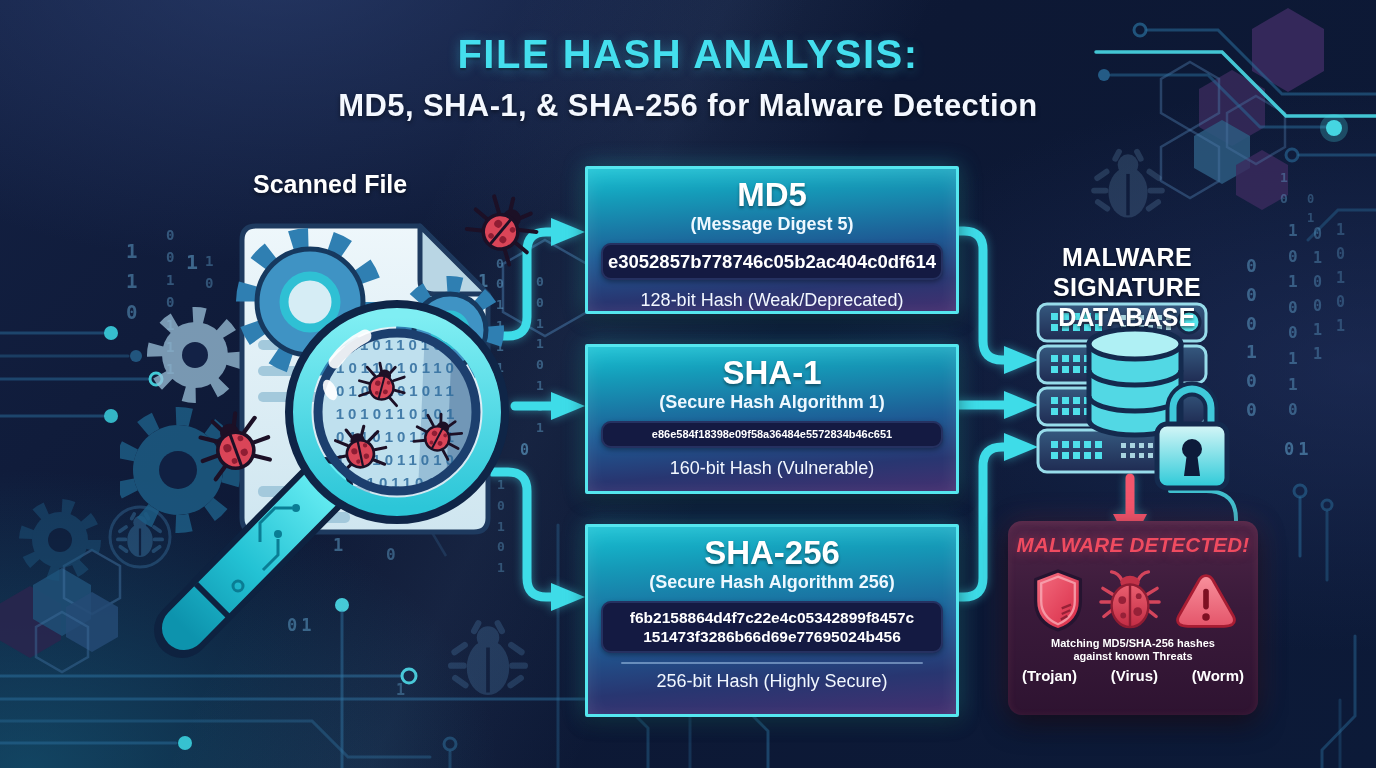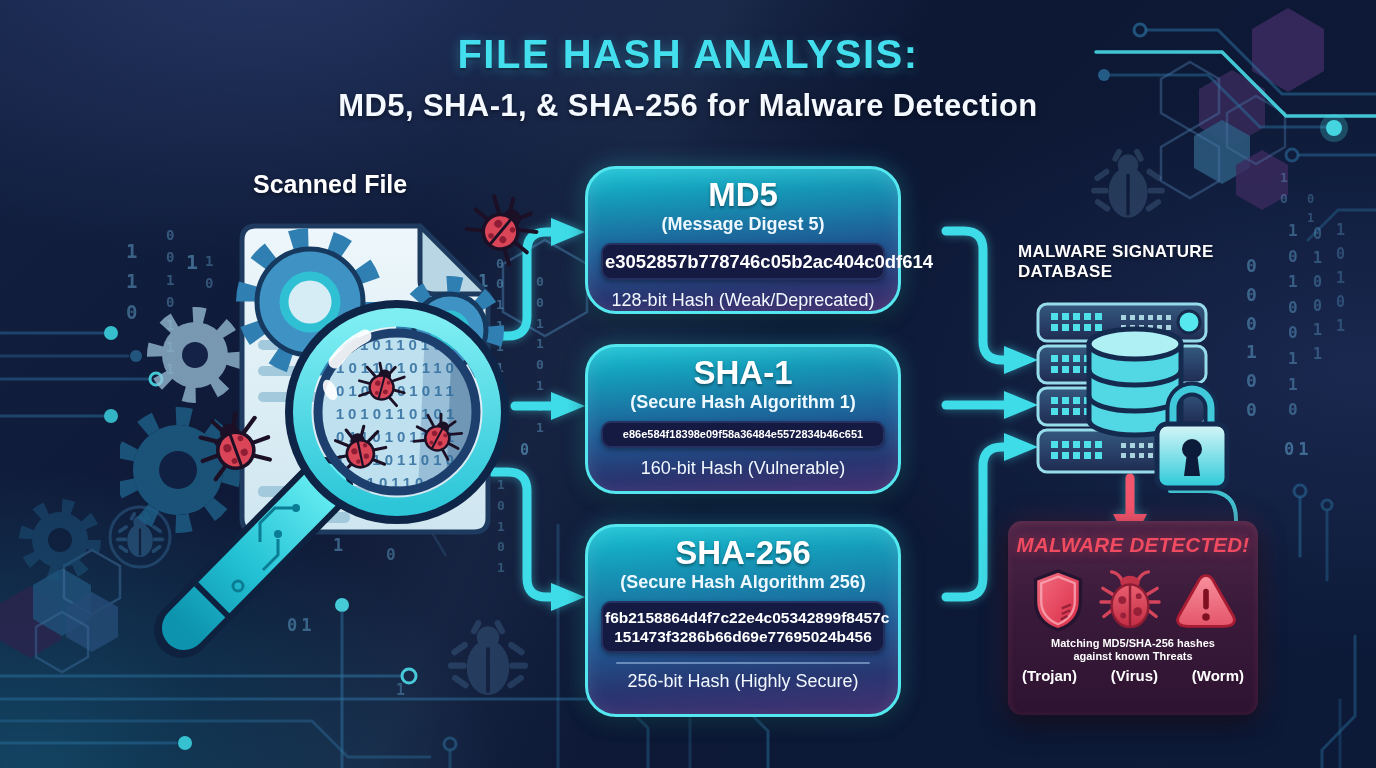--- a/index.html
+++ b/index.html
@@ -27,40 +27,40 @@
 
   .page-title{position:absolute;left:0;right:0;top:32px;z-index:6;text-align:center;
     font-size:40px;font-weight:bold;letter-spacing:1.5px;color:#44dfee;
     text-shadow:0 2px 12px rgba(60,205,235,.4),0 2px 2px rgba(0,0,0,.45);}
   .page-subtitle{position:absolute;left:0;right:0;top:88px;z-index:6;text-align:center;
     font-size:31px;font-weight:bold;color:#f4f8ff;letter-spacing:.4px;
     text-shadow:0 2px 4px rgba(0,0,0,.5);}
   .scanned-label{position:absolute;left:253px;top:170px;z-index:6;
     font-size:25px;font-weight:bold;color:#fff;text-shadow:0 2px 4px rgba(0,0,0,.5);}
 
-  .hash-card{position:absolute;left:585px;width:316px;z-index:5;box-sizing:border-box;
-    border:3px solid #55e7ef;border-radius:31px;text-align:center;
+  .hash-card{position:absolute;left:585px;width:374px;z-index:5;box-sizing:border-box;
+    border:3px solid #55e7ef;border-radius:2px;text-align:center;
     background:linear-gradient(176deg,#16c2d4 0%,#159ab8 20%,#1e5a94 55%,#283671 80%,#443070 100%);
     box-shadow:0 6px 18px rgba(0,0,0,.4),0 0 22px rgba(60,220,235,.35),inset 0 6px 18px rgba(255,255,255,.12);}
   .card-title{font-size:33px;font-weight:bold;line-height:1.05;margin-top:9px;
     text-shadow:0 2px 3px rgba(0,0,0,.4);}
   .card-subtitle{font-size:18px;font-weight:bold;color:#eef8ff;margin-top:1px;}
   .hash-pill{margin:8px 13px 0;background:#141a42;border-radius:10px;padding:7px 4px;
     box-shadow:inset 0 0 0 2px rgba(100,130,210,.22),0 2px 5px rgba(0,0,0,.35);
     font-weight:bold;color:#fff;}
   .hash-line{display:block;line-height:1.25;}
   #card-md5 .hash-pill{font-size:18.5px;}
   #card-sha1 .hash-pill{font-size:11px;}
   #card-sha256 .hash-pill{font-size:15.5px;}
   .card-caption{font-size:18px;font-weight:normal;color:#f2f8ff;margin-top:10px;}
   .card-divider{width:82%;height:2px;background:rgba(190,225,255,.45);margin:9px auto 0;border-radius:1px;}
   #card-sha256 .card-caption{margin-top:7px;}
 
-  .db-label{position:absolute;left:1018px;top:242px;width:218px;z-index:6;text-align:left;
-    font-size:17px;font-weight:bold;line-height:1.2;letter-spacing:.3px;
+  .db-label{position:absolute;left:1018px;top:242px;width:218px;z-index:6;text-align:center;
+    font-size:25px;font-weight:bold;line-height:1.2;letter-spacing:.3px;
     text-shadow:0 2px 3px rgba(0,0,0,.5);}
 
   .alert-panel{position:absolute;left:1008px;top:521px;width:250px;height:194px;z-index:5;
     border-radius:14px;box-sizing:border-box;text-align:center;
     background:linear-gradient(180deg,#4d2547 0%,#3a1a3a 45%,#2e1331 100%);
     box-shadow:0 10px 26px rgba(0,0,0,.5),0 0 30px rgba(225,60,95,.18),inset 0 2px 8px rgba(255,120,140,.12);}
   .alert-title{margin-top:12px;font-size:20.5px;font-weight:bold;color:#f04b60;letter-spacing:.3px;
     text-shadow:0 0 12px rgba(240,70,95,.5);font-style:italic;}
   .alert-icons{margin-top:6px;height:74px;display:flex;justify-content:space-evenly;align-items:center;padding:0 8px;}
   .alert-line{font-size:11px;font-weight:bold;line-height:1.22;color:#fff;}

